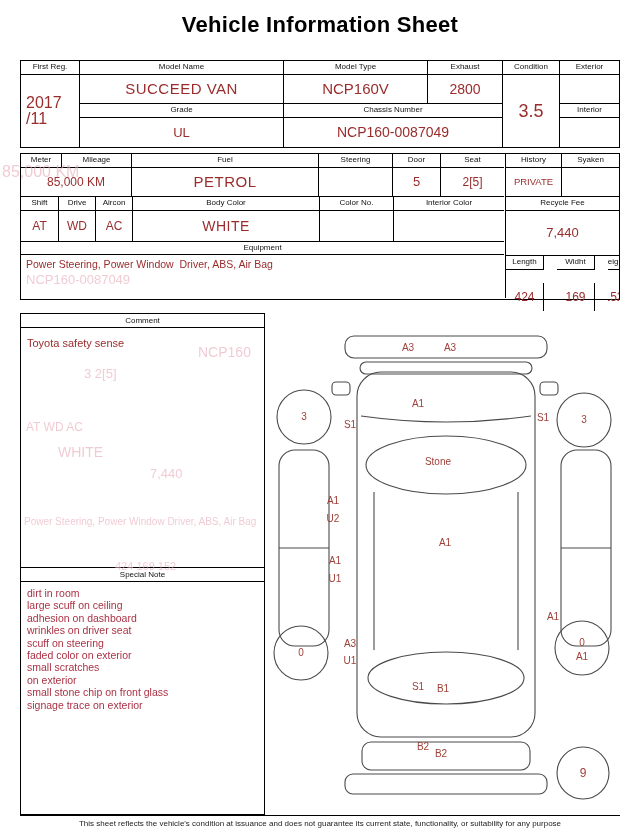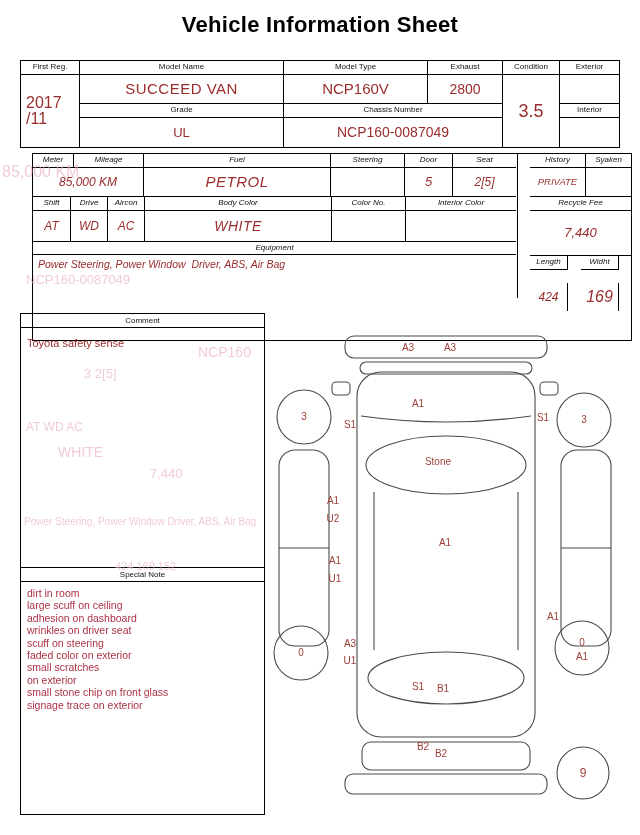--- a/index.html
+++ b/index.html
@@ -52,21 +52,21 @@
       <div class="cell lbl" style="grid-area:3/2/4/3">Grade</div>
       <div class="cell lbl" style="grid-area:3/3/4/5">Chassis Number</div>
       <div class="cell lbl nr" style="grid-area:3/6/4/7">Interior</div>
 
       <div class="cell red nb" style="grid-area:4/2/5/3;font-size:13px;">UL</div>
       <div class="cell red nb" style="grid-area:4/3/5/5;font-size:14px;">NCP160-0087049</div>
       <div class="cell nr nb" style="grid-area:4/6/5/7"></div>
     </div>
   </div>
 
-  <div class="section" style="left:32px;top:153px;width:600px;height:188px;font-style:italic;">
+  <div class="section" style="left:20px;top:153px;width:600px;height:147px;">
 
     <div style="position:absolute;left:0;top:0;width:483px;height:144px;">
       <div class="grid" style="grid-template-columns:41px 70px 187px 74px 48px auto;grid-template-rows:14px 29px;">
         <div class="cell lbl" style="grid-area:1/1/2/2">Meter</div>
         <div class="cell lbl" style="grid-area:1/2/2/3">Mileage</div>
         <div class="cell lbl" style="grid-area:1/3/2/4">Fuel</div>
         <div class="cell lbl" style="grid-area:1/4/2/5">Steering</div>
         <div class="cell lbl" style="grid-area:1/5/2/6">Door</div>
         <div class="cell lbl nr" style="grid-area:1/6/2/7">Seat</div>
 
@@ -90,37 +90,37 @@
         <div class="cell red" style="grid-area:2/4/3/5;font-size:14px;letter-spacing:.5px;">WHITE</div>
         <div class="cell" style="grid-area:2/5/3/6"></div>
         <div class="cell nr" style="grid-area:2/6/3/7"></div>
       </div>
       <div class="grid" style="grid-template-columns:auto;grid-template-rows:13px 43px;">
         <div class="cell lbl nr" style="grid-area:1/1/2/2">Equipment</div>
         <div class="cell red nr nb" style="grid-area:2/1/3/2;justify-content:flex-start;align-items:flex-start;padding:4px 5px;font-size:10.5px;text-align:left;white-space:pre-wrap;">Power Steering, Power Window  Driver, ABS, Air Bag</div>
       </div>
     </div>
 
-    <div style="position:absolute;right:0;top:0;width:114px;height:144px;border-left:1px solid #000;padding-left:12px;">
+    <div style="position:absolute;right:0;top:0;width:114px;height:144px;border-left:1px solid #000;">
       <div class="grid" style="grid-template-columns:56px auto;grid-template-rows:14px 29px;">
         <div class="cell lbl" style="grid-area:1/1/2/2">History</div>
         <div class="cell lbl nr" style="grid-area:1/2/2/3">Syaken</div>
         <div class="cell red" style="grid-area:2/1/3/2;font-size:9.5px;">PRIVATE</div>
         <div class="cell nr" style="grid-area:2/2/3/3"></div>
       </div>
       <div class="grid" style="grid-template-columns:auto;grid-template-rows:14px 45px;">
         <div class="cell lbl nr" style="grid-area:1/1/2/2">Recycle Fee</div>
         <div class="cell red nr" style="grid-area:2/1/3/2;font-size:13px;">7,440</div>
       </div>
       <div class="grid" style="grid-template-columns:38px 38px auto;grid-template-rows:14px 28px;gap:13px;">
         <div class="cell lbl" style="grid-area:1/1/2/2">Length</div>
         <div class="cell lbl" style="grid-area:1/2/2/3">Widht</div>
         <div class="cell lbl nr" style="grid-area:1/3/2/4">Height</div>
         <div class="cell red nb" style="grid-area:2/1/3/2;font-size:12px;">424</div>
-        <div class="cell red nb" style="grid-area:2/2/3/3;font-size:16px;">169</div>
+        <div class="cell red nb" style="grid-area:2/2/3/3;font-size:12px;">169</div>
         <div class="cell red nr nb" style="grid-area:2/3/3/4;font-size:12px;">152</div>
       </div>
     </div>
   </div>
 
   <div class="section" style="left:20px;top:313px;width:245px;height:502px;display:flex;flex-direction:column;">
     <div class="rowhdr lbl">Comment</div>
     <div style="height:240px;border-bottom:1px solid #000;padding:5px 6px;">
       <span class="red" style="font-size:11px;">Toyota safety sense</span>
     </div>
@@ -198,14 +198,15 @@
     <span class="ghost" style="left:26px;top:272px;font-size:13px;">NCP160-0087049</span>
     <span class="ghost" style="left:156px;top:344px;font-size:14px;margin-left:42px;">NCP160</span>
     <span class="ghost" style="left:84px;top:366px;font-size:13px;">3   2[5]</span>
     <span class="ghost" style="left:26px;top:420px;font-size:12px;">AT  WD  AC</span>
     <span class="ghost" style="left:58px;top:444px;font-size:14px;">WHITE</span>
     <span class="ghost" style="left:150px;top:466px;font-size:13px;">7,440</span>
     <span class="ghost" style="left:24px;top:516px;font-size:10px;white-space:normal;width:236px;">Power Steering, Power Window Driver, ABS, Air Bag</span>
     <span class="ghost" style="left:115px;top:560px;font-size:11px;">424   169   152</span>
   </div>
 
+  <div class="footer">This sheet reflects the vehicle's condition at issuance and does not guarantee its current state, functionality, or suitability for any purpose</div>
 
 </div>
 
 </body></html>

